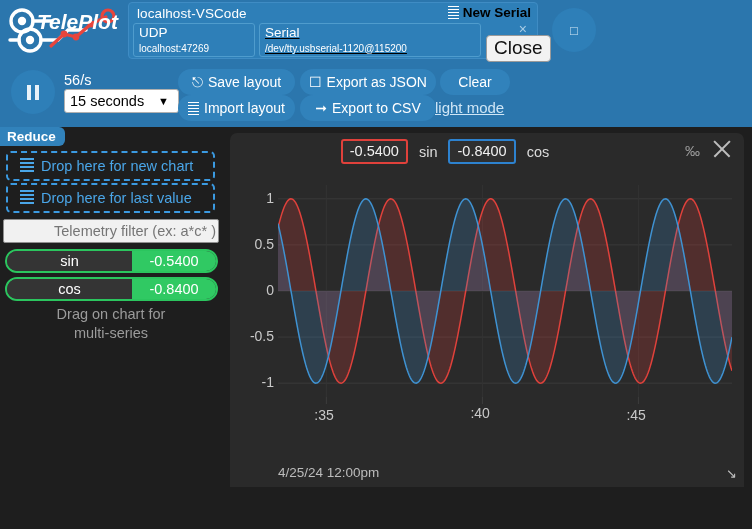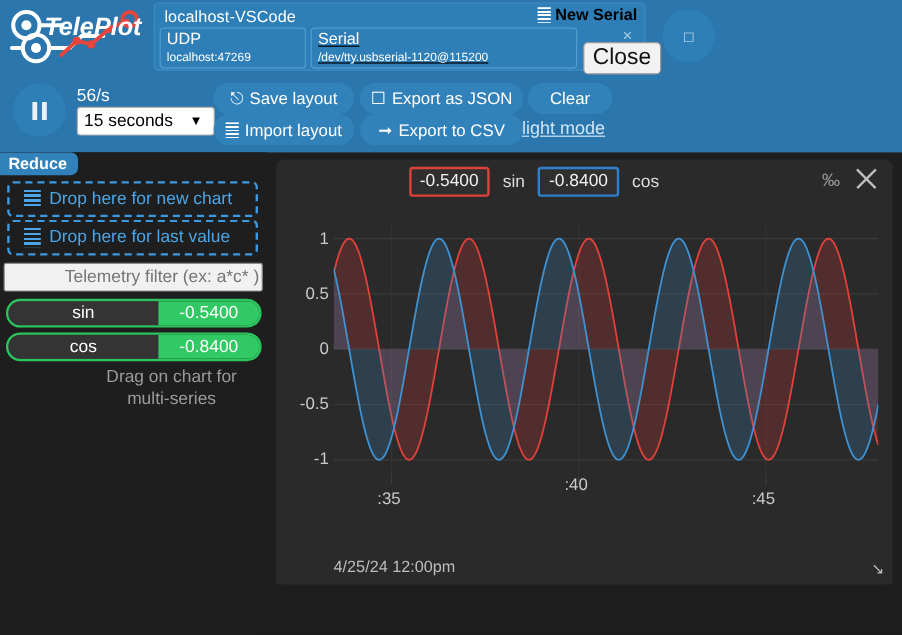--- a/index.html
+++ b/index.html
@@ -158,21 +158,21 @@
     flex: 1; display: flex; align-items: center; justify-content: center;
     color: #ffffff; font-size: 14.5px; background: #343434;
   }
   .tele-val {
     width: 84px; display: flex; align-items: center; justify-content: center;
     background: #30c963; color: #ffffff; font-size: 14.5px;
   }
 
   .hint {
     position: absolute; left: 0; top: 178px; width: 222px;
-    text-align: center; color: #9b9b9b; font-size: 14.5px; line-height: 19px; margin-left: 32px;
+    text-align: center; color: #9b9b9b; font-size: 14.5px; line-height: 19px;
   }
 
   
   .chart-panel {
     position: absolute; left: 230px; top: 133px; width: 514px; height: 354px;
     background: #2a2a2a; border-radius: 7px;
   }
 
   .chart-header {
     position: absolute; left: 0; top: 0; width: 514px; height: 36px;
@@ -383,20 +383,20 @@
         </svg>
       <div id="y-ticks">
           <div class="ylabel" style="left: 0px; top: 20.8261px;">1</div>
           <div class="ylabel" style="left: 0px; top: 66.913px;">0.5</div>
           <div class="ylabel" style="left: 0px; top: 113px;">0</div>
           <div class="ylabel" style="left: 0px; top: 159.087px;">-0.5</div>
           <div class="ylabel" style="left: 0px; top: 205.174px;">-1</div>
         </div>
       <div id="x-ticks">
           <div class="xlabel" style="left: 84.3643px; top: 238px;">:35</div>
-          <div class="xlabel" style="left: 240.378px; top: 226px;">:40</div>
+          <div class="xlabel" style="left: 240.378px; top: 236px;">:40</div>
           <div class="xlabel" style="left: 396.392px; top: 238px;">:45</div>
         </div>
       <div class="chart-date">4/25/24 12:00pm</div>
       <div class="resize-grip">↘</div>
     </div>
   </div>
 </div>
 
 </body></html>

